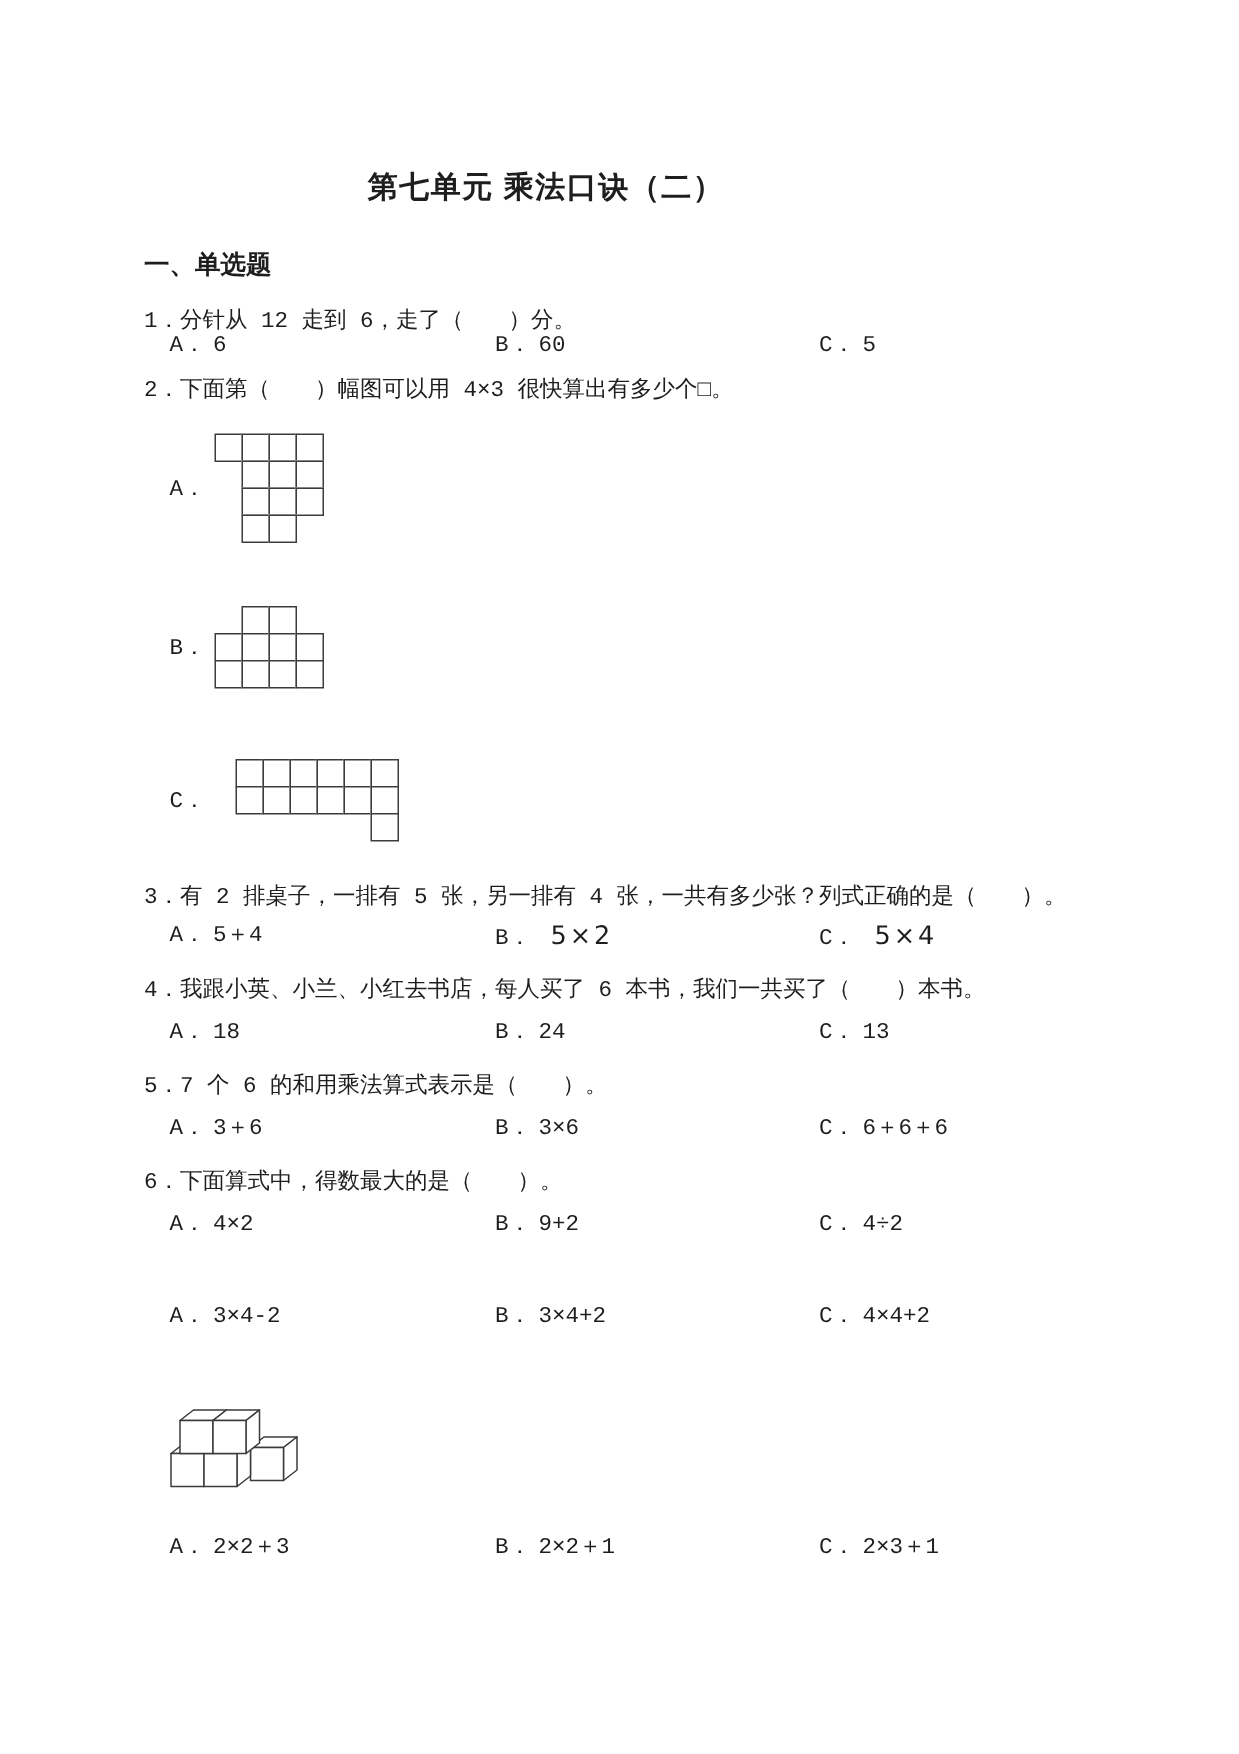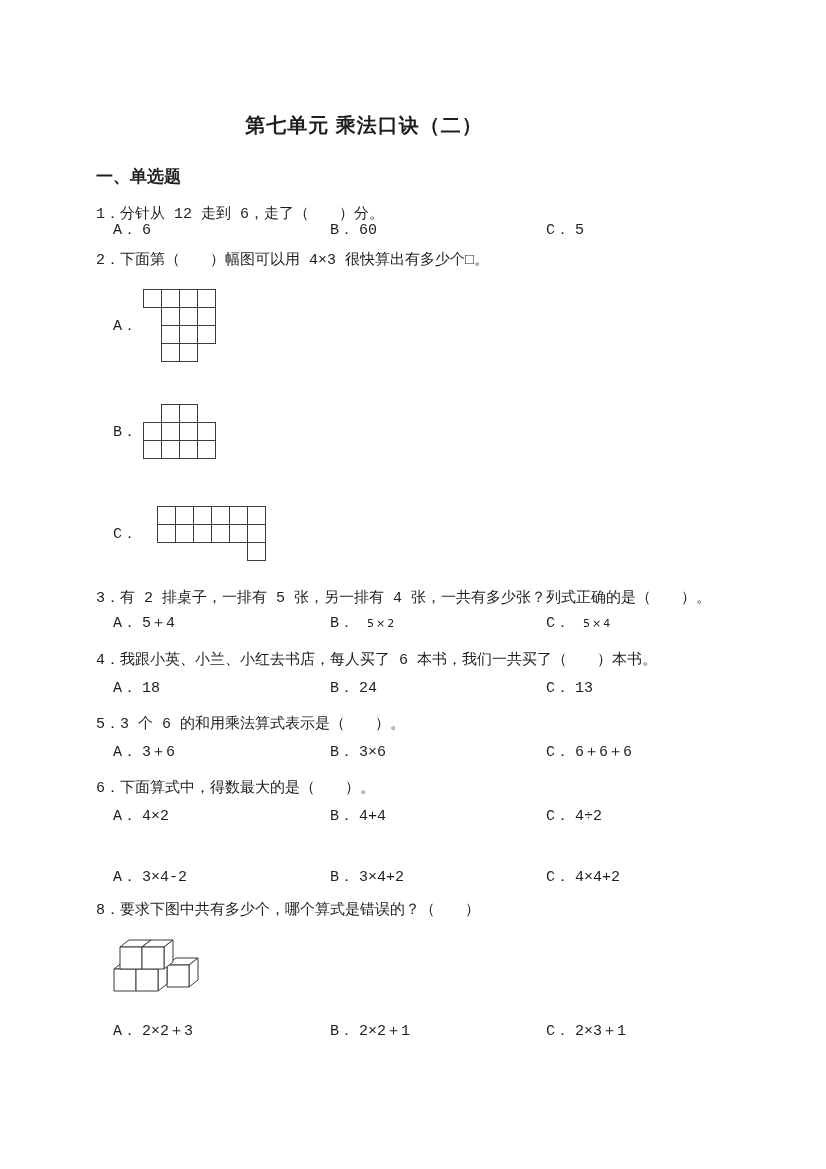--- a/index.html
+++ b/index.html
@@ -33,21 +33,21 @@
     position:absolute; left:96px; right:40px;
     display:grid; grid-template-columns:217px 216px auto;
     padding-left:17px;
     font-family:"Liberation Mono","Liberation Serif",serif;
     font-size:15px; line-height:20px;
   }
   .opt { white-space:nowrap; display:flex; align-items:baseline; }
   .oval { margin-left:5px; }
   .opt.alt .oval {
     font-family:"DejaVu Sans","Liberation Sans",sans-serif;
-    font-size:11px; letter-spacing:2px; margin-left:13px;
+    font-size:17px; letter-spacing:2px; margin-left:13px;
   }
   .figure {
     position:absolute; left:113px;
     display:flex; align-items:center;
   }
   .fig-label {
     width:30px; flex:none;
     font-family:"Liberation Mono","Liberation Serif",serif;
     font-size:15px;
   }
@@ -187,21 +187,21 @@
     <div class="opt">
         <span class="olabel">B．</span>
         <span class="oval">24</span>
       </div>
     <div class="opt">
         <span class="olabel">C．</span>
         <span class="oval">13</span>
       </div>
   </div>
 
-  <div class="q" style="top:715px"><span>5．</span><span>3 个 6 的和用乘法算式表示是（　　）。</span></div>
+  <div class="q" style="top:715px"><span>5．</span><span>7 个 6 的和用乘法算式表示是（　　）。</span></div>
   <div class="opts" style="top:743px">
     <div class="opt">
         <span class="olabel">A．</span>
         <span class="oval">3＋6</span>
       </div>
     <div class="opt">
         <span class="olabel">B．</span>
         <span class="oval">3×6</span>
       </div>
     <div class="opt">
@@ -211,21 +211,21 @@
   </div>
 
   <div class="q" style="top:779px"><span>6．</span><span>下面算式中，得数最大的是（　　）。</span></div>
   <div class="opts" style="top:807px">
     <div class="opt">
         <span class="olabel">A．</span>
         <span class="oval">4×2</span>
       </div>
     <div class="opt">
         <span class="olabel">B．</span>
-        <span class="oval">4+4</span>
+        <span class="oval">9+2</span>
       </div>
     <div class="opt">
         <span class="olabel">C．</span>
         <span class="oval">4÷2</span>
       </div>
   </div>
 
   <div class="opts" style="top:868px">
     <div class="opt">
         <span class="olabel">A．</span>
@@ -234,21 +234,20 @@
     <div class="opt">
         <span class="olabel">B．</span>
         <span class="oval">3×4+2</span>
       </div>
     <div class="opt">
         <span class="olabel">C．</span>
         <span class="oval">4×4+2</span>
       </div>
   </div>
 
-  <div class="q" style="top:901px"><span>8．</span><span>要求下图中共有多少个，哪个算式是错误的？（　　）</span></div>
 
   <div class="cubes">
     <svg width="90" height="64" viewBox="0 0 90 64" fill="none">
       <g stroke="#3b3b3b" stroke-width="1" fill="#ffffff" stroke-linejoin="round">
 
         <path d="M56,36 L65,29 L87,29 L78,36 Z"></path>
         <path d="M78,36 L87,29 L87,51 L78,58 Z"></path>
         <rect x="56" y="36" width="22" height="22"></rect>
 
         <path d="M3,40 L12,33 L34,33 L25,40 Z"></path>

